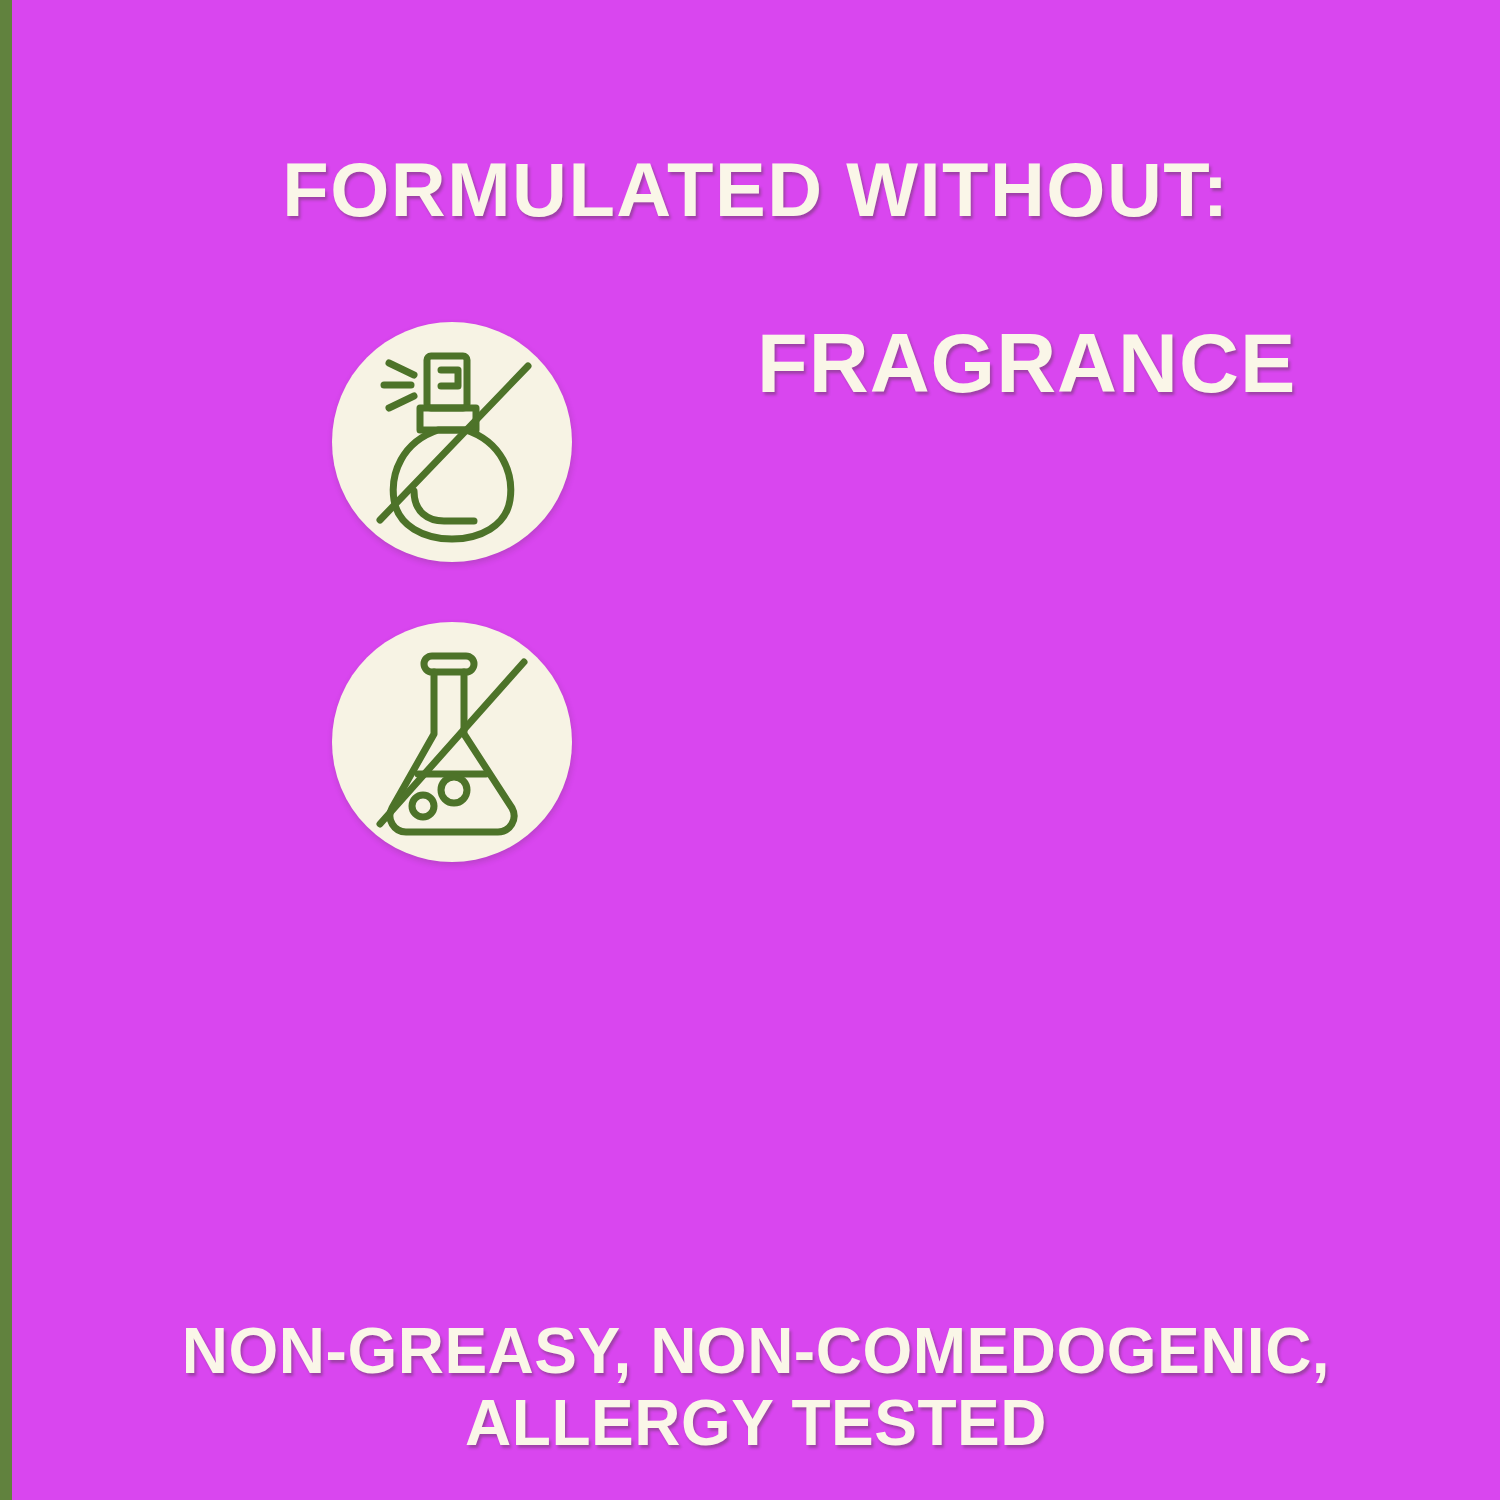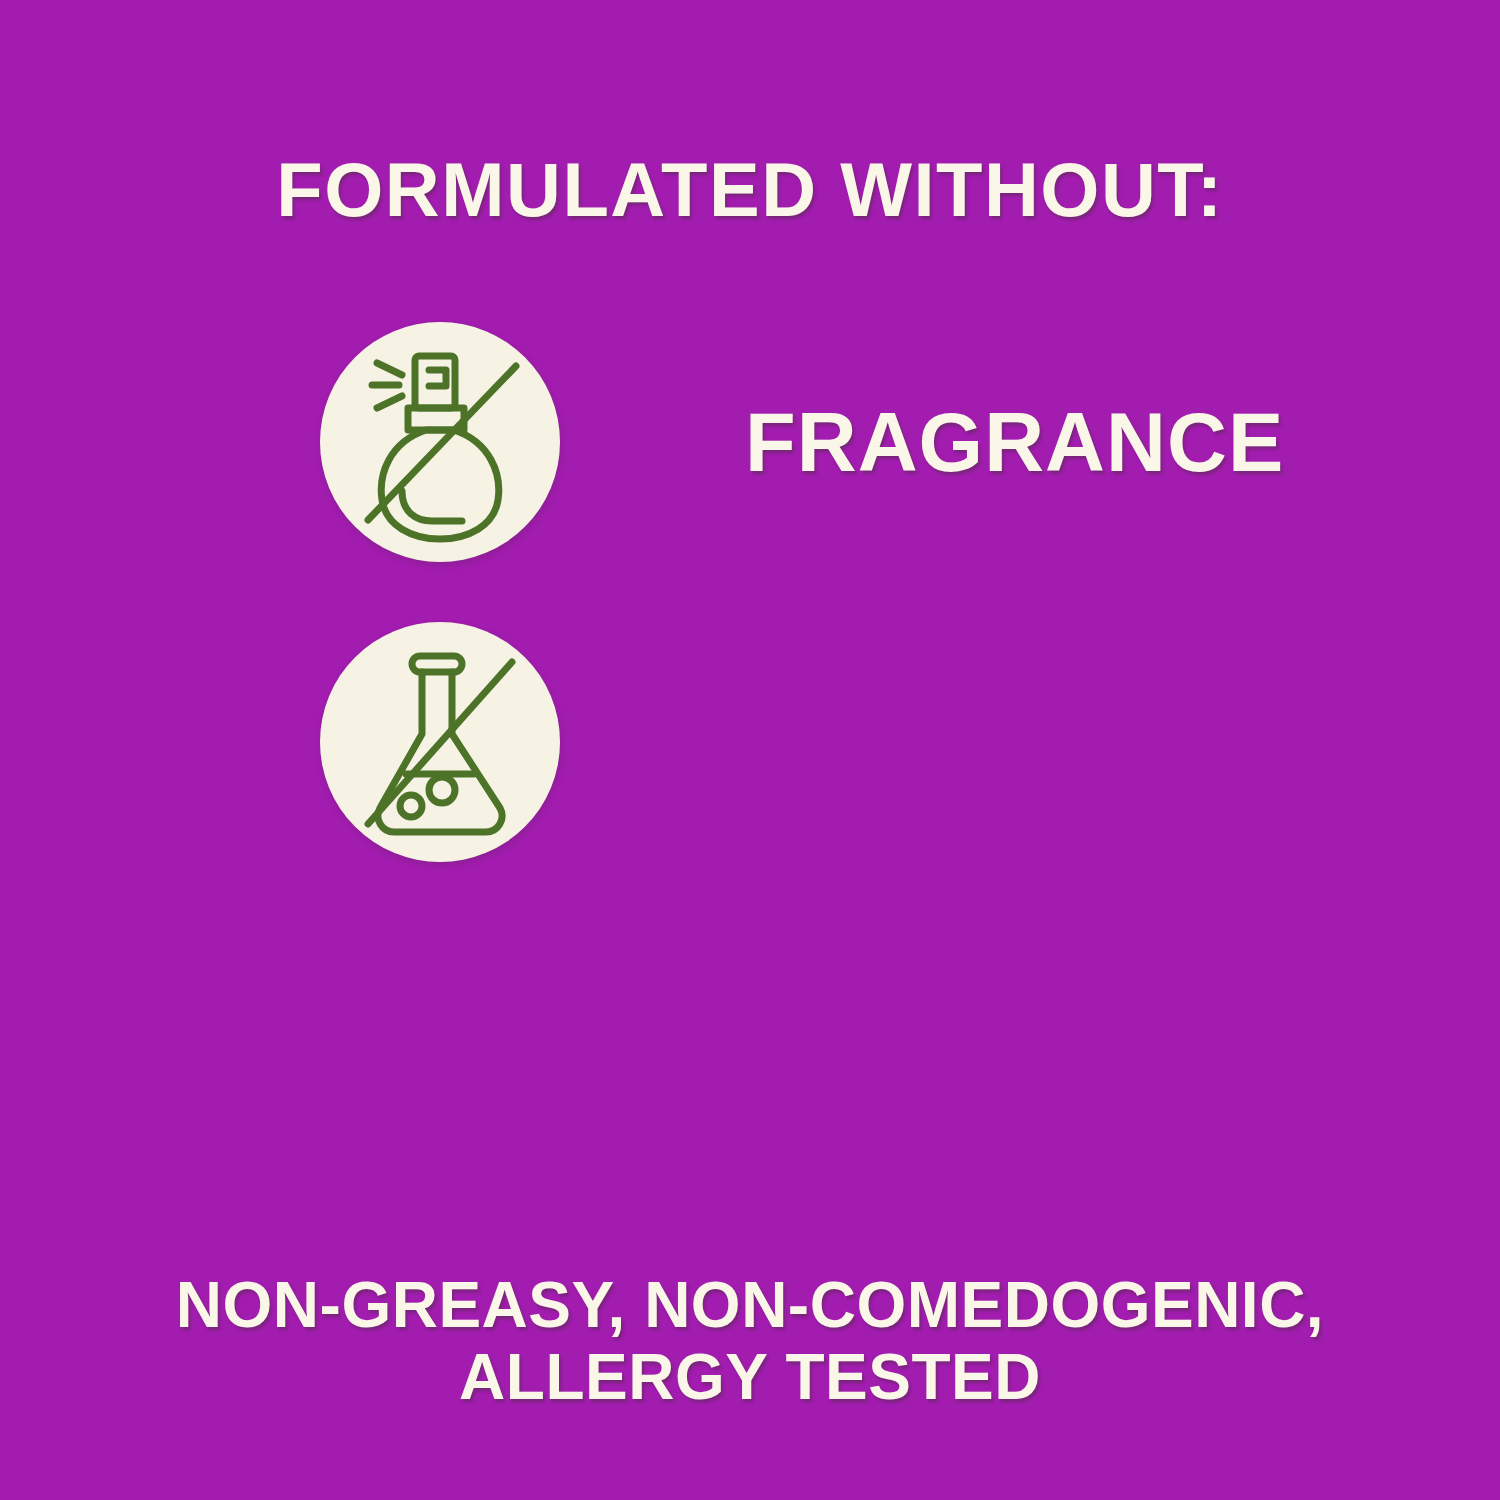--- a/index.html
+++ b/index.html
@@ -3,21 +3,21 @@
 <meta charset="utf-8">
 <style>
   html,body{margin:0;padding:0;}
   body{
     width:1500px;height:1500px;
     background:#61823E;
     font-family:"Liberation Sans","DejaVu Sans",sans-serif;
     overflow:hidden;
     position:relative;
   }
-  #page{position:absolute;inset:0;background:#a21caf;}
+  #page{position:absolute;inset:0;background:#d946ef;margin-left:12px;}
 
   .heading{
     position:absolute;
     left:0;right:0;top:152px;
     text-align:center;
     color:#FAF6E8;
     font-size:76px;
     font-weight:bold;
     letter-spacing:1.5px;
     line-height:1;
@@ -26,21 +26,20 @@
   }
 
   .rows{position:absolute;left:0;top:0;width:1500px;height:1500px;}
 
   .row{
     position:absolute;
     left:320px;
     width:1000px;
     height:240px;
     display:flex;
-    align-items:center;
   }
   .row-0{top:322px;}
   .row-1{top:622px;}
   .row-2{top:922px;}
 
   .badge{
     width:240px;height:240px;
     border-radius:50%;
     background:#F7F3E4;
     flex:0 0 240px;
@@ -55,21 +54,21 @@
     font-size:83px;
     font-weight:bold;
     letter-spacing:1px;
     line-height:1;
     text-shadow:2px 3px 3px rgba(40,55,20,.33);
     white-space:nowrap;
   }
 
   .footer{
     position:absolute;
-    left:0;right:0;top:1270px;
+    left:0;right:0;top:1316px;
     text-align:center;
     color:#FAF6E8;
     font-size:64px;
     font-weight:bold;
     letter-spacing:0.5px;
     line-height:1.12;
     text-shadow:2px 3px 3px rgba(40,55,20,.33);
   }
   .footer .fline{display:block;white-space:nowrap;}
 </style>

